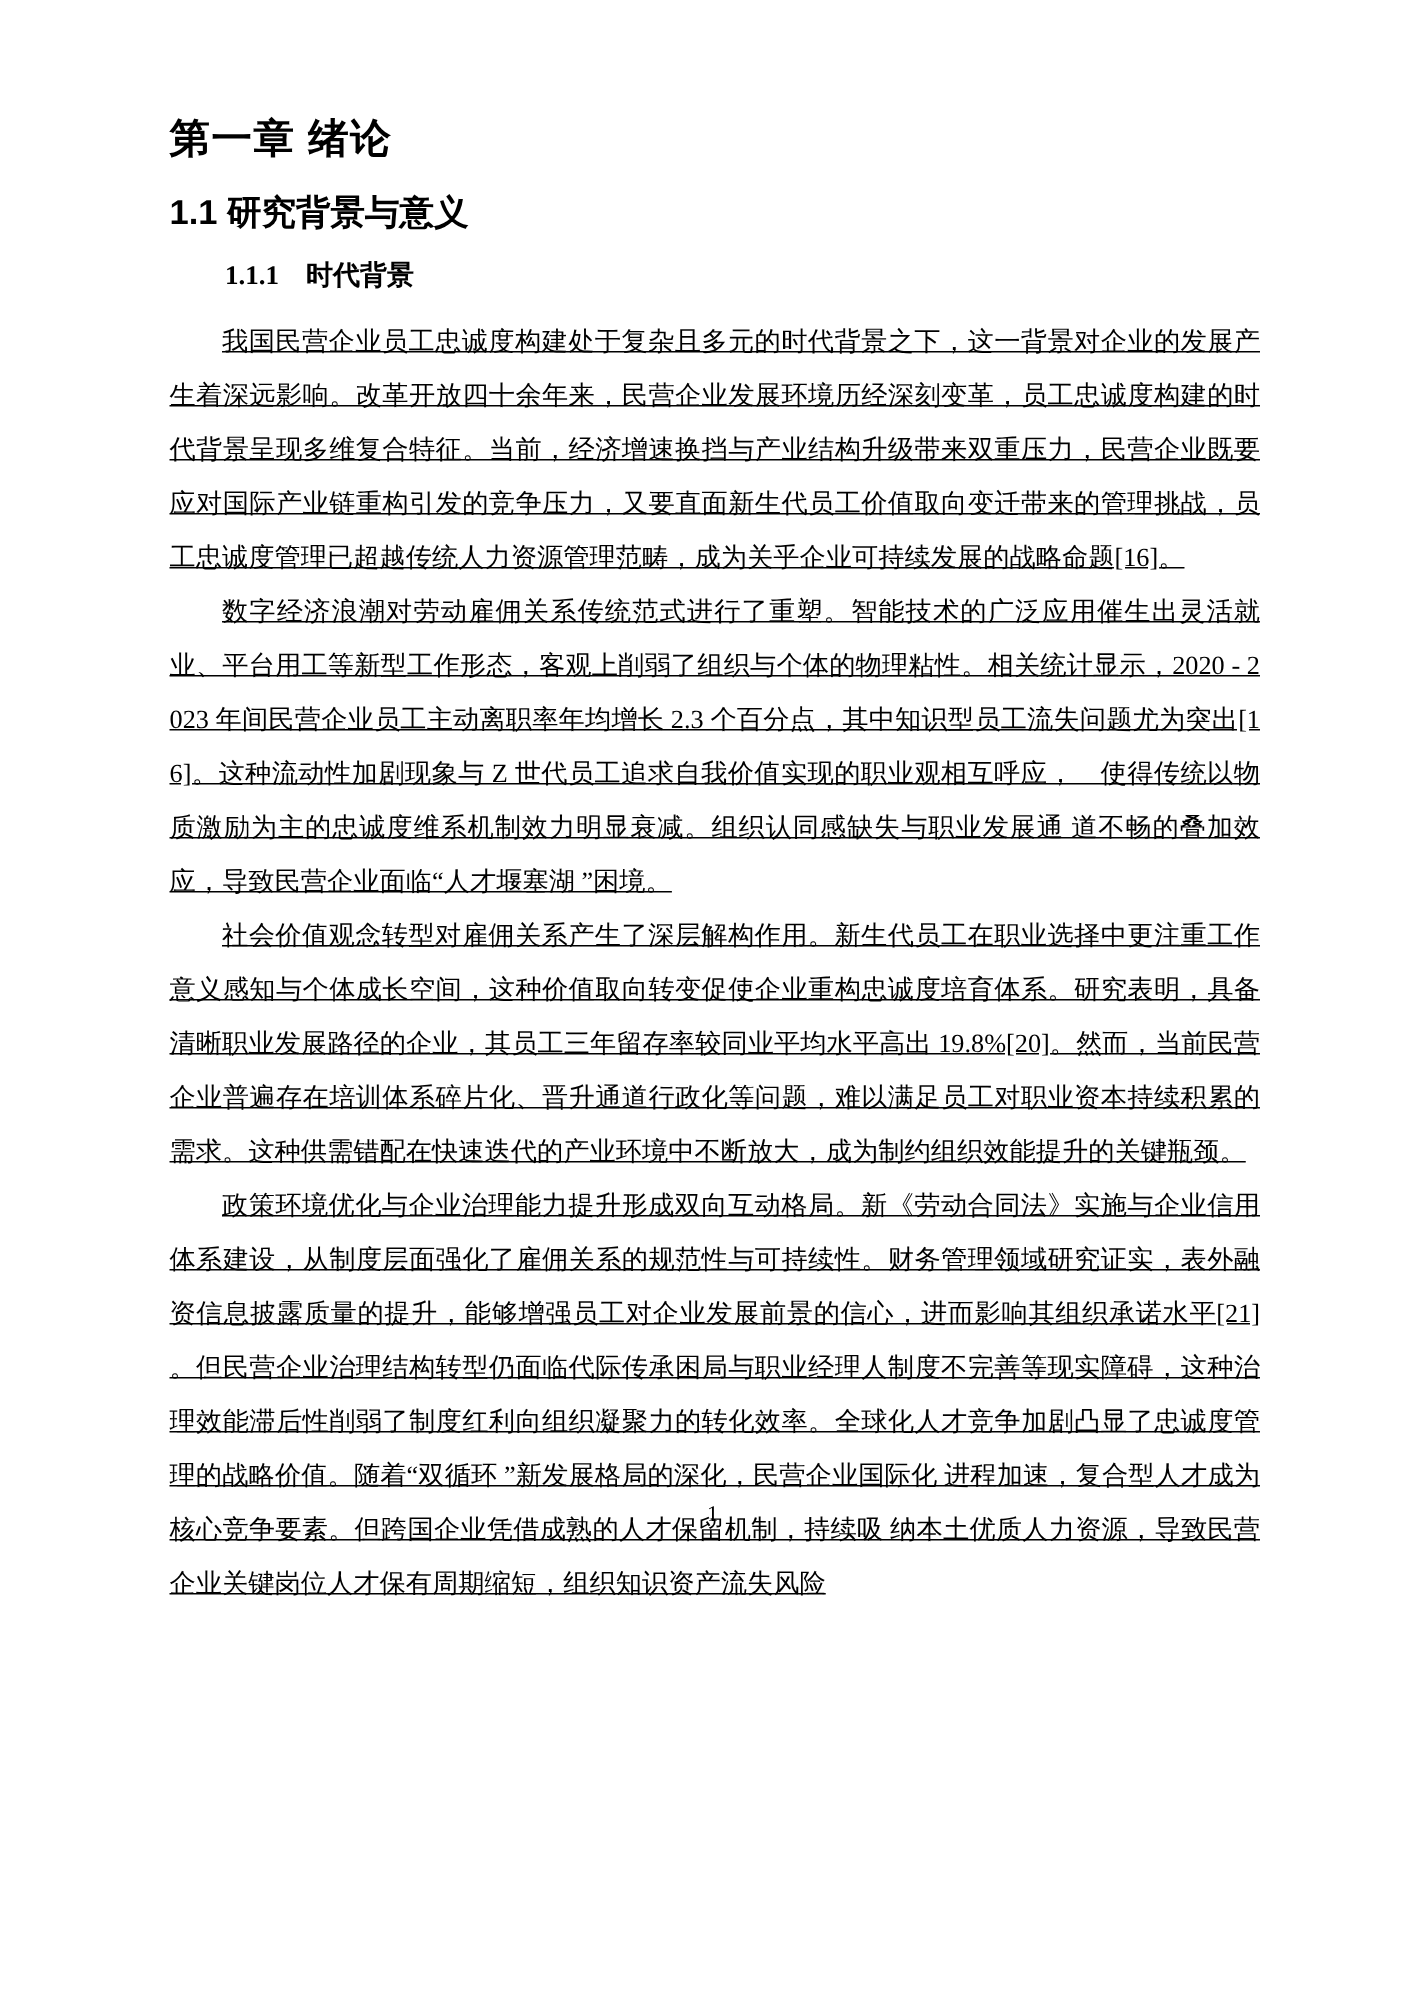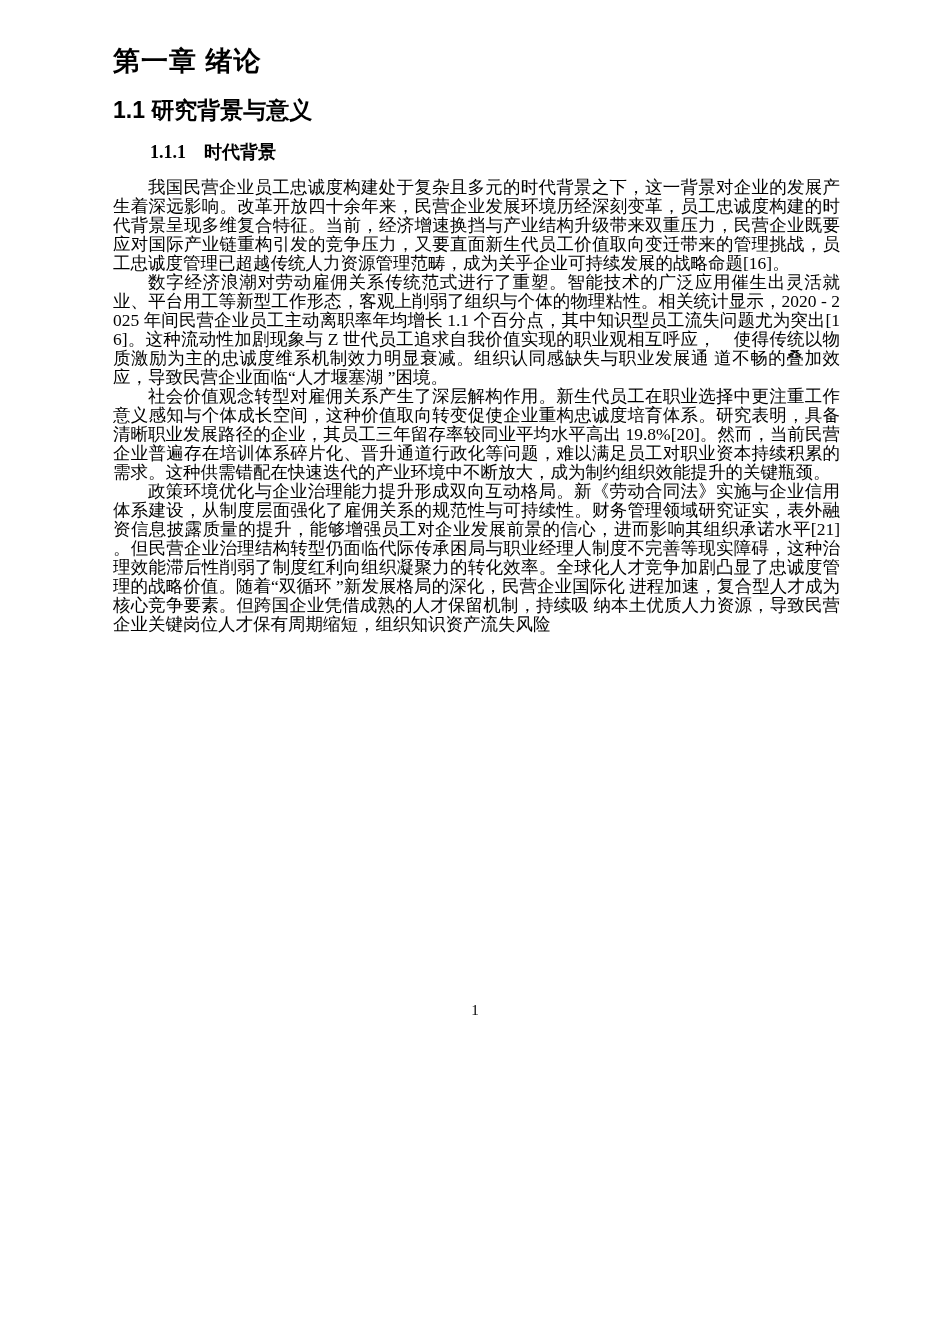--- a/index.html
+++ b/index.html
@@ -12,21 +12,21 @@
     height: 1344px;
     overflow: hidden;
     color: #000000;
     font-family: "Liberation Serif", "DejaVu Serif", serif;
   }
   .page {
     position: relative;
     width: 950px;
     height: 1093px;
     box-sizing: border-box;
-    padding: 45px 110px 0 113px;
+    padding: 76px 110px 0 113px;
     background: #ffffff;
     border-radius: 29px;
   }
   .chapter {
     margin: 0 0 20px 0;
     font-family: "Liberation Sans", "DejaVu Sans", sans-serif;
     font-size: 27px;
     font-weight: bold;
     line-height: 1.2;
     letter-spacing: 1px;
@@ -42,24 +42,25 @@
     margin: 16px 0 14px 0;
     padding-left: 37px;
     font-family: "Liberation Serif", "DejaVu Serif", serif;
     font-size: 18px;
     font-weight: bold;
     line-height: 1.3;
   }
   .body-para {
     margin: 0;
     font-size: 17.5px;
-    line-height: 19px;
+    line-height: 36px;
     text-align: justify;
     text-indent: 2em;
     word-break: break-all;
+    text-decoration: underline;
   }
   .page-number {
     position: absolute;
     left: 0;
     right: 0;
     bottom: 74px;
     text-align: center;
     font-size: 15px;
     font-family: "Liberation Serif", "DejaVu Serif", serif;
   }
@@ -70,21 +71,21 @@
 <div class="page">
 
   <h1 class="chapter">第一章 绪论</h1>
 
   <h2 class="section">1.1 研究背景与意义</h2>
 
   <h3 class="subsection">1.1.1　时代背景</h3>
 
   <p class="body-para">我国民营企业员工忠诚度构建处于复杂且多元的时代背景之下，这一背景对企业的发展产生着深远影响。改革开放四十余年来，民营企业发展环境历经深刻变革，员工忠诚度构建的时代背景呈现多维复合特征。当前，经济增速换挡与产业结构升级带来双重压力，民营企业既要应对国际产业链重构引发的竞争压力，又要直面新生代员工价值取向变迁带来的管理挑战，员工忠诚度管理已超越传统人力资源管理范畴，成为关乎企业可持续发展的战略命题[16]。</p>
 
-  <p class="body-para">数字经济浪潮对劳动雇佣关系传统范式进行了重塑。智能技术的广泛应用催生出灵活就业、平台用工等新型工作形态，客观上削弱了组织与个体的物理粘性。相关统计显示，2020 - 2025 年间民营企业员工主动离职率年均增长 1.1 个百分点，其中知识型员工流失问题尤为突出[16]。这种流动性加剧现象与 Z 世代员工追求自我价值实现的职业观相互呼应，　使得传统以物质激励为主的忠诚度维系机制效力明显衰减。组织认同感缺失与职业发展通 道不畅的叠加效应，导致民营企业面临“人才堰塞湖 ”困境。</p>
+  <p class="body-para">数字经济浪潮对劳动雇佣关系传统范式进行了重塑。智能技术的广泛应用催生出灵活就业、平台用工等新型工作形态，客观上削弱了组织与个体的物理粘性。相关统计显示，2020 - 2023 年间民营企业员工主动离职率年均增长 2.3 个百分点，其中知识型员工流失问题尤为突出[16]。这种流动性加剧现象与 Z 世代员工追求自我价值实现的职业观相互呼应，　使得传统以物质激励为主的忠诚度维系机制效力明显衰减。组织认同感缺失与职业发展通 道不畅的叠加效应，导致民营企业面临“人才堰塞湖 ”困境。</p>
 
   <p class="body-para">社会价值观念转型对雇佣关系产生了深层解构作用。新生代员工在职业选择中更注重工作意义感知与个体成长空间，这种价值取向转变促使企业重构忠诚度培育体系。研究表明，具备清晰职业发展路径的企业，其员工三年留存率较同业平均水平高出 19.8%[20]。然而，当前民营企业普遍存在培训体系碎片化、晋升通道行政化等问题，难以满足员工对职业资本持续积累的需求。这种供需错配在快速迭代的产业环境中不断放大，成为制约组织效能提升的关键瓶颈。</p>
 
   <p class="body-para">政策环境优化与企业治理能力提升形成双向互动格局。新《劳动合同法》实施与企业信用体系建设，从制度层面强化了雇佣关系的规范性与可持续性。财务管理领域研究证实，表外融资信息披露质量的提升，能够增强员工对企业发展前景的信心，进而影响其组织承诺水平[21] 。但民营企业治理结构转型仍面临代际传承困局与职业经理人制度不完善等现实障碍，这种治理效能滞后性削弱了制度红利向组织凝聚力的转化效率。全球化人才竞争加剧凸显了忠诚度管理的战略价值。随着“双循环 ”新发展格局的深化，民营企业国际化 进程加速，复合型人才成为核心竞争要素。但跨国企业凭借成熟的人才保留机制，持续吸 纳本土优质人力资源，导致民营企业关键岗位人才保有周期缩短，组织知识资产流失风险</p>
 
   <div class="page-number">1</div>
 
 </div>
 
 </body></html>

